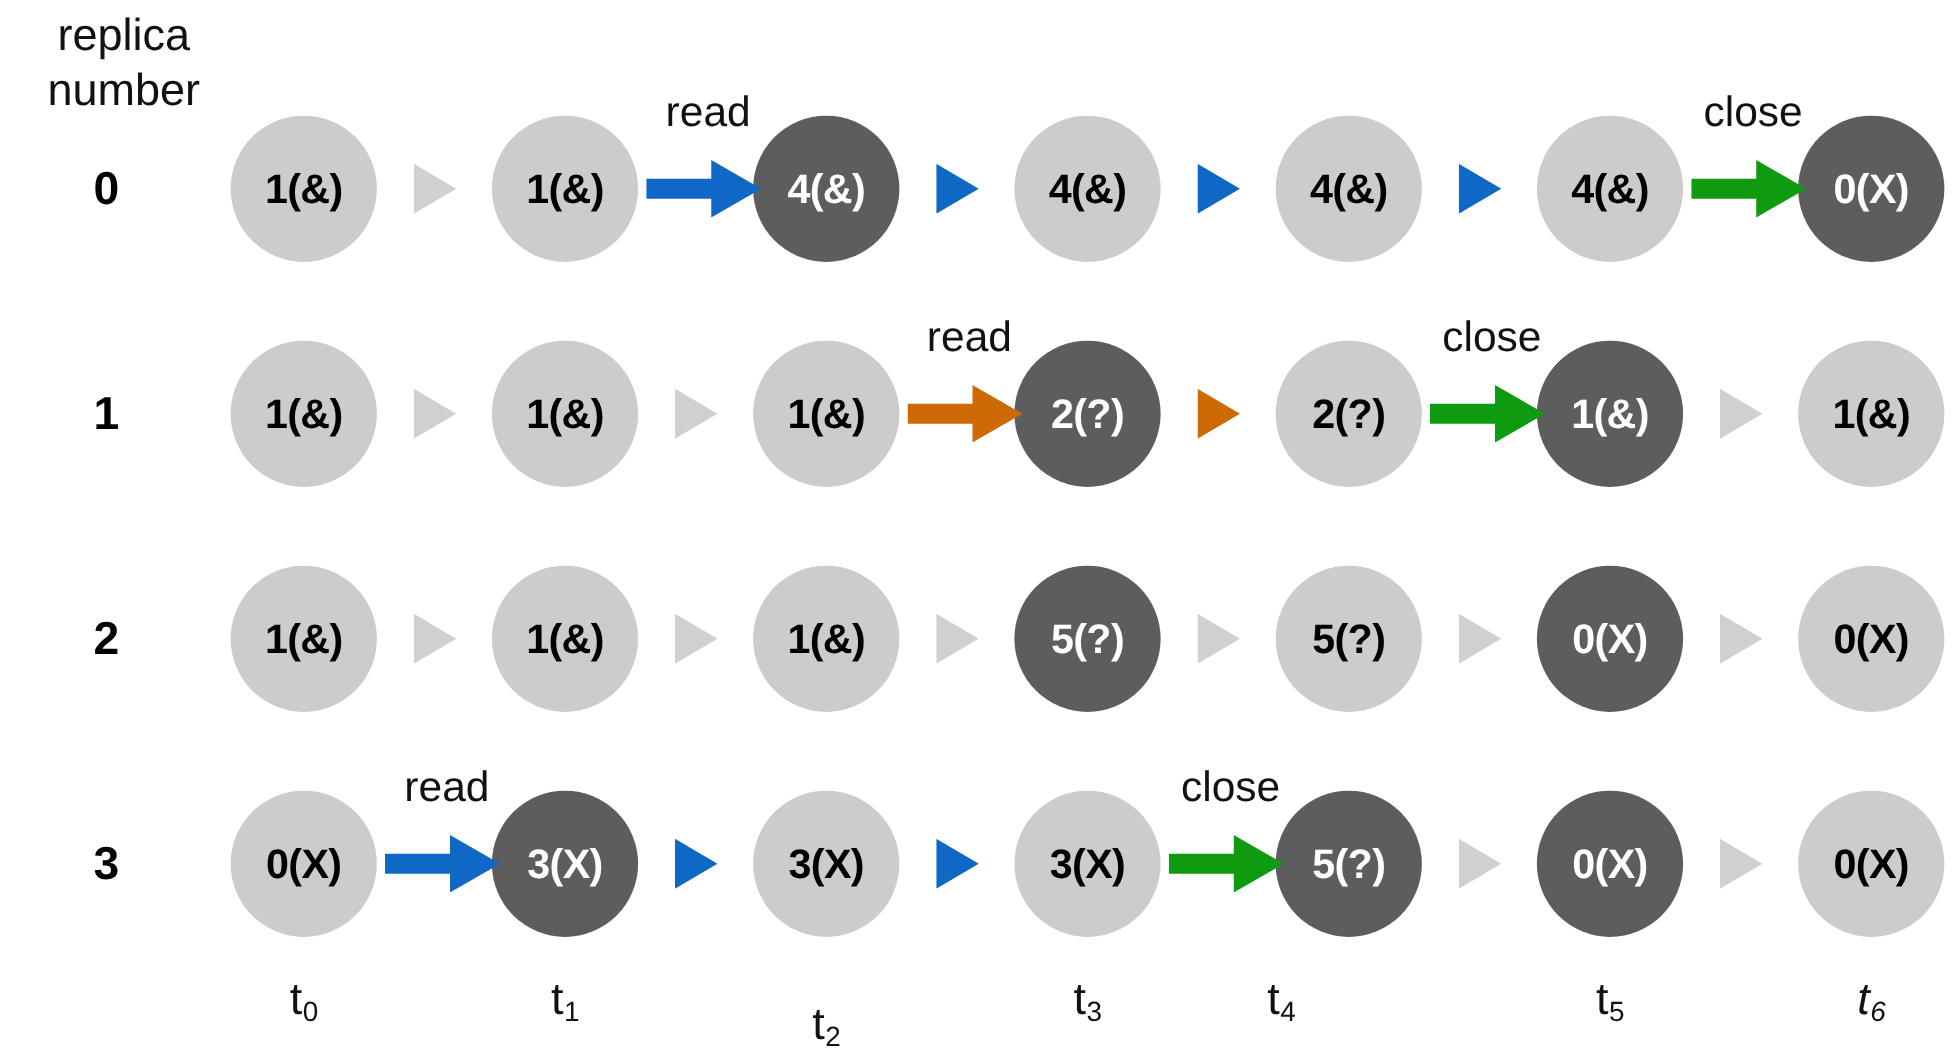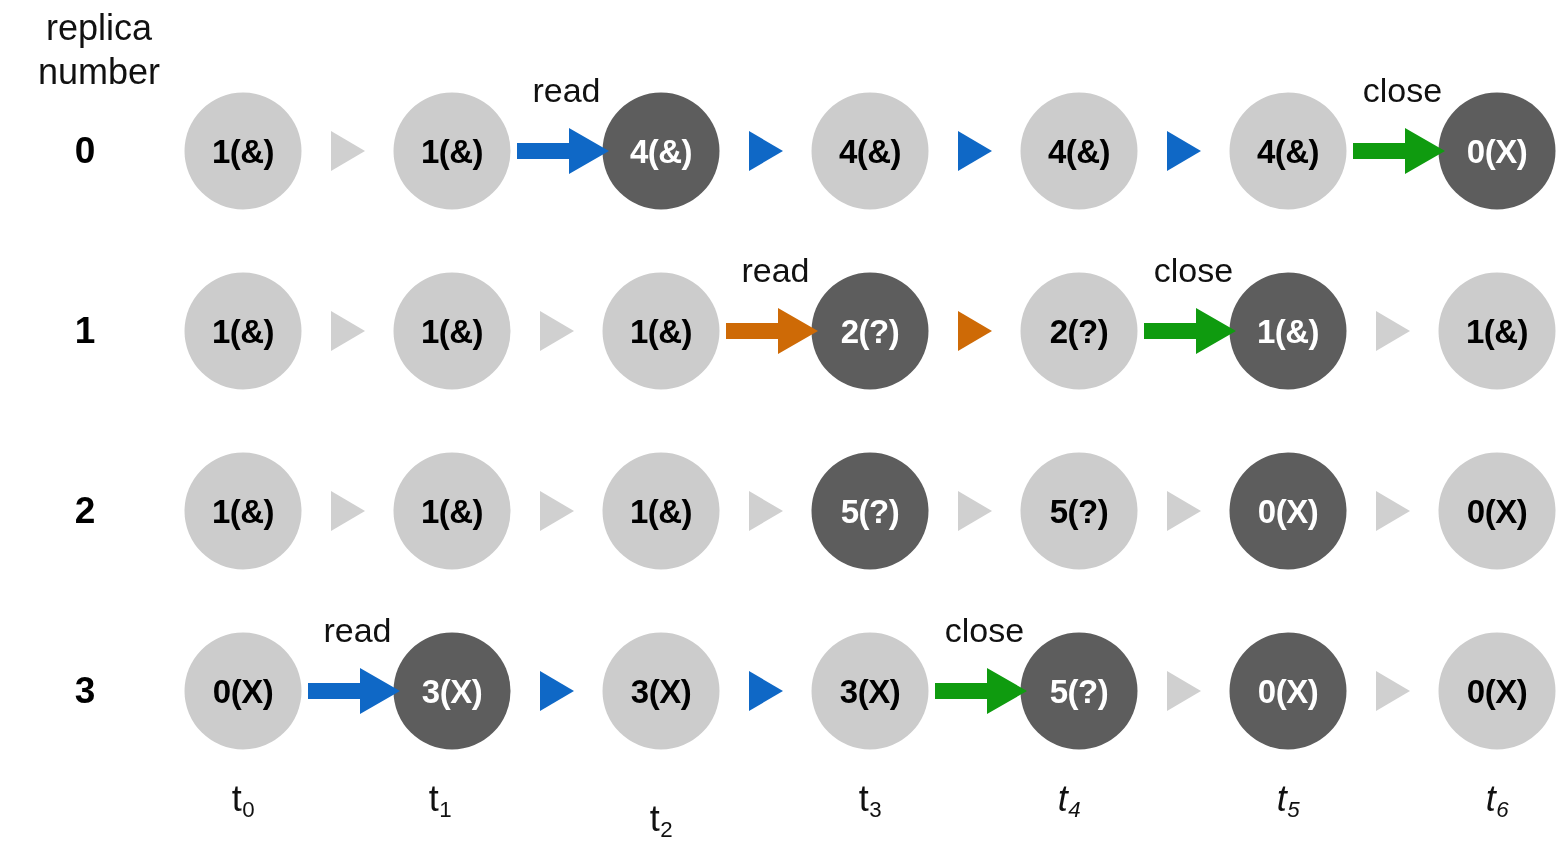--- a/index.html
+++ b/index.html
@@ -267,19 +267,19 @@
       <svg width="34" height="40" viewBox="0 0 34 40">
         <polygon points="0,0 34,20 0,40" fill="#d0d0d0"></polygon>
       </svg>
     </div>
     <div class="arrow" style="left: 1392.5px; top: 691px;">
       <svg width="34" height="40" viewBox="0 0 34 40">
         <polygon points="0,0 34,20 0,40" fill="#d0d0d0"></polygon>
       </svg>
     </div>
     <div class="time-label" style="left: 243px; top: 778px;"><span>t</span><sub>0</sub></div>
-    <div class="time-label" style="left: 440px; top: 778px;"><span>t</span><sub>1</sub></div>
+    <div class="time-label" style="left: 452px; top: 778px;"><span>t</span><sub>1</sub></div>
     <div class="time-label" style="left: 661px; top: 798px;"><span>t</span><sub>2</sub></div>
     <div class="time-label" style="left: 870px; top: 778px;"><span>t</span><sub>3</sub></div>
-    <div class="time-label" style="left: 1069px; top: 778px; font-style: italic;"><span>t</span><sub>4</sub></div>
-    <div class="time-label" style="left: 1288px; top: 778px; font-style: italic;"><span>t</span><sub>5</sub></div>
+    <div class="time-label" style="left: 1025px; top: 778px;"><span>t</span><sub>4</sub></div>
+    <div class="time-label" style="left: 1288px; top: 778px;"><span>t</span><sub>5</sub></div>
     <div class="time-label" style="left: 1497px; top: 778px; font-style: italic;"><span>t</span><sub>6</sub></div>
   </div>
 
 </body></html>

